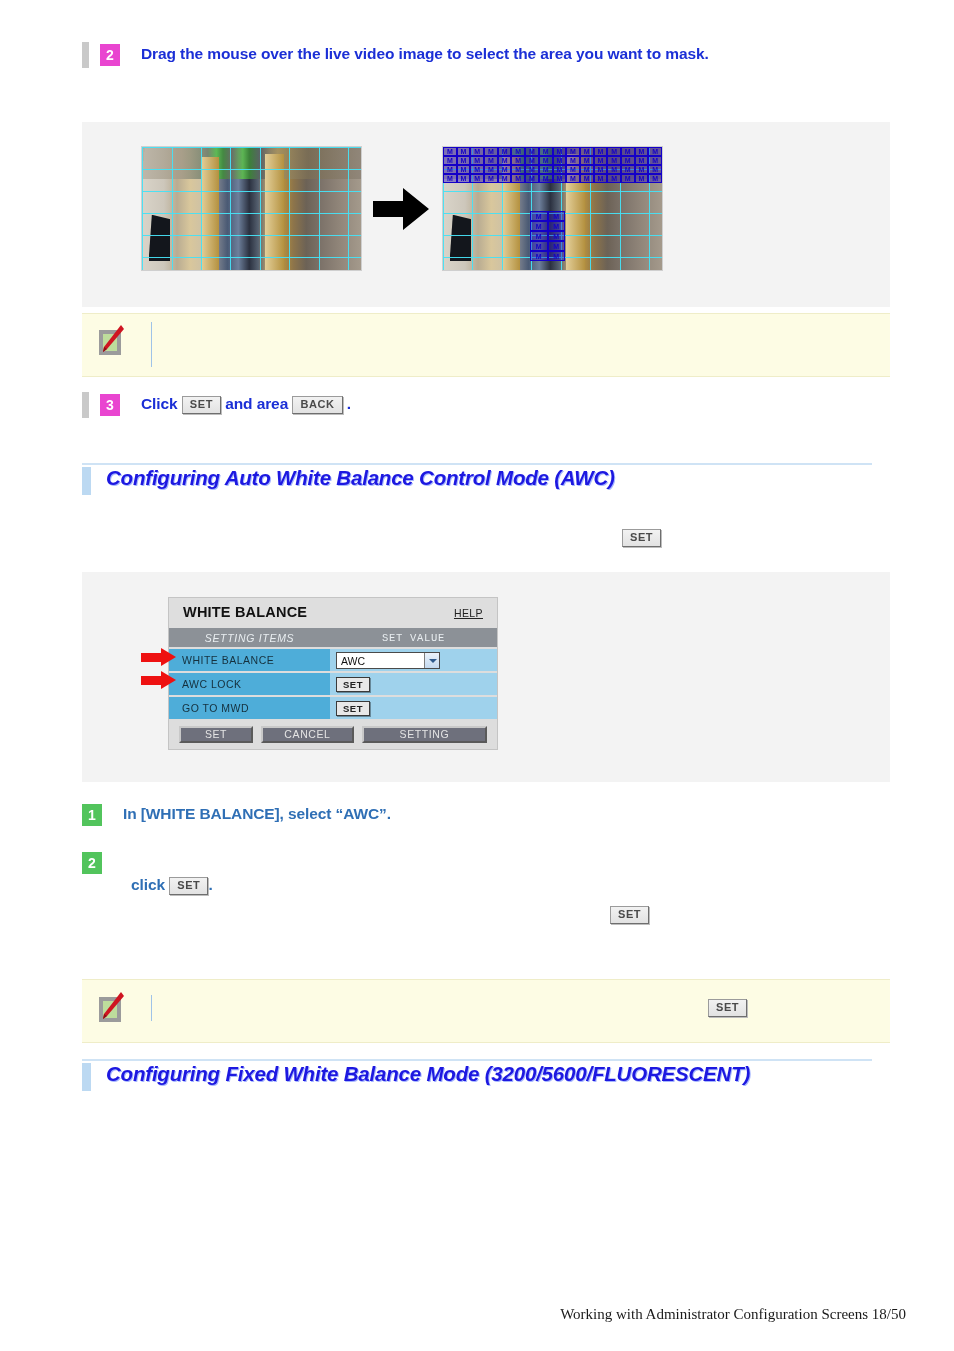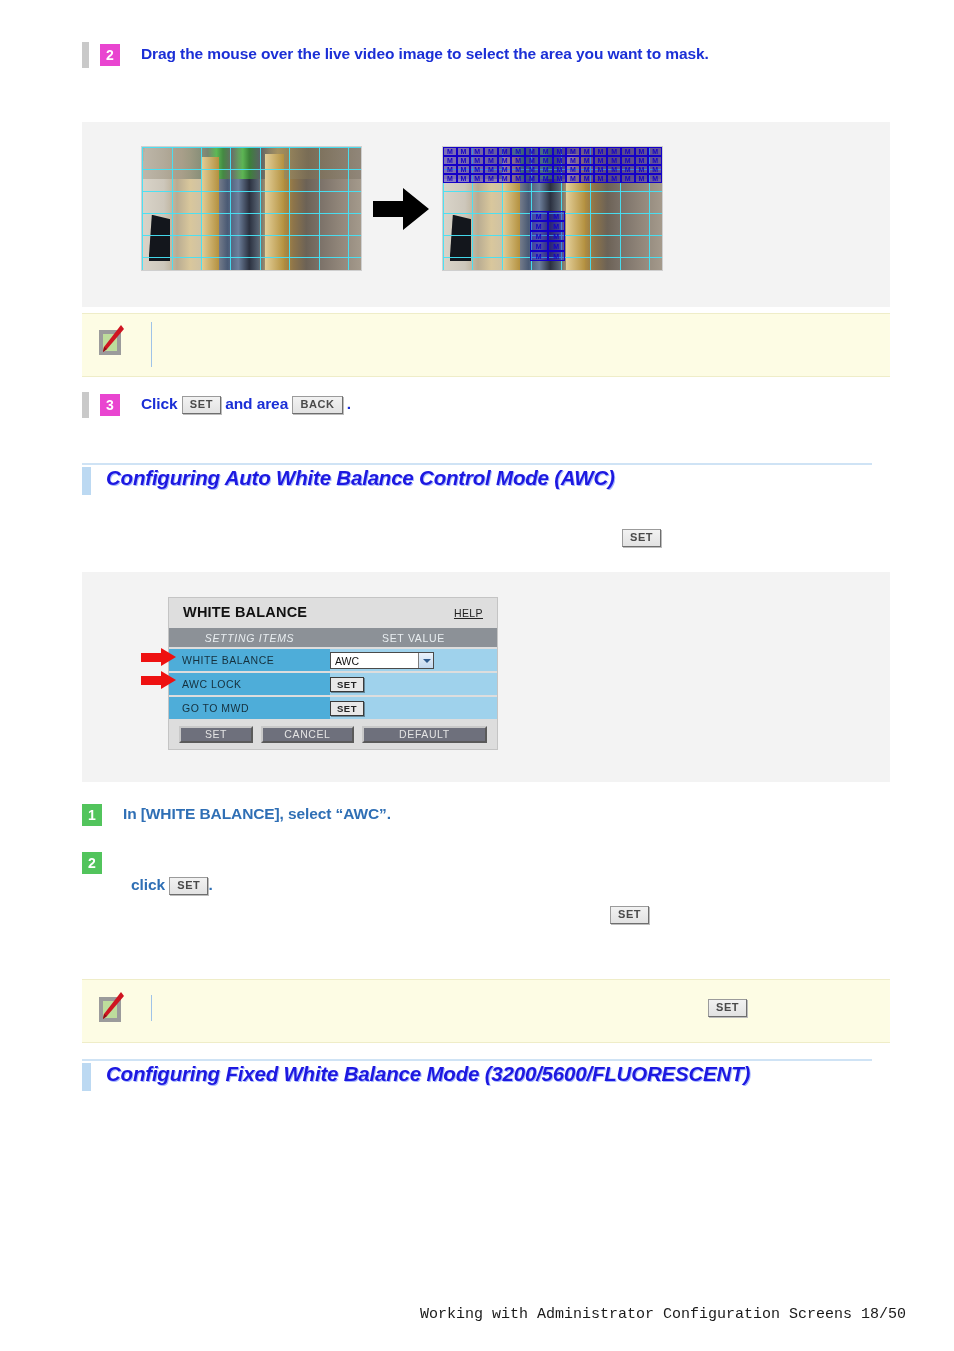--- a/index.html
+++ b/index.html
@@ -225,21 +225,21 @@
   .wb-hdr {
     display: flex;
     height: 19px;
     background: #8c9197;
     color: #e9eef1;
     font-size: 10.5px;
     letter-spacing: 0.7px;
     align-items: center;
   }
   .wb-hdr .c1 { width: 161px; text-align: center; font-style: italic; }
-  .wb-hdr .c2 { flex: 1; text-align: center; }
+  .wb-hdr .c2 { flex: 1; text-align: center; font-family: Liberation Mono, monospace; }
   .wb-row {
     display: flex;
     height: 22px;
     margin-top: 2px;
     align-items: center;
   }
   .wb-row .lbl {
     width: 161px;
     height: 100%;
     background: #4eadd9;
@@ -250,20 +250,21 @@
     align-items: center;
     padding-left: 13px;
     box-sizing: border-box;
   }
   .wb-row .val {
     flex: 1;
     height: 100%;
     background: #9fd2ec;
     display: flex;
     align-items: center;
+    padding-left: 6px;
     box-sizing: border-box;
   }
   .wb-select {
     width: 104px;
     height: 17px;
     background: #ffffff;
     border: 1px solid #4a4a4a;
     position: relative;
     font-size: 10.5px;
     color: #111111;
@@ -337,21 +338,21 @@
     width: 0; height: 0;
     border-top: 9.5px solid transparent;
     border-bottom: 9.5px solid transparent;
     border-left: 15px solid #ee1111;
   }
 
   .footer-text {
     position: absolute;
     right: 48px;
     bottom: 28px;
-    font-family: Liberation Mono, monospace;
+    font-family: Liberation Serif, serif;
     font-size: 15px;
     color: #1a1a1a;
   }
 </style>
 </head>
 <body>
 
 <div class="step-line" style="left:82px; top:42px; width:820px;">
   <div class="step-bar"></div>
   <div class="step-num magenta">2</div>
@@ -523,21 +524,21 @@
       <div class="lbl">GO TO MWD</div>
       <div class="val">
         <span class="wb-setbtn">SET</span>
       </div>
     </div>
   </div>
 
   <div class="wb-footer">
     <div class="wb-btn b1">SET</div>
     <div class="wb-btn b2">CANCEL</div>
-    <div class="wb-btn b3">DEFAULT</div>
+    <div class="wb-btn b3">SETTING</div>
   </div>
 </div>
 
 <div class="red-arrow" style="left:141px; top:648px; width:36px; height:19px;">
   <div class="shaft"></div>
   <div class="head"></div>
 </div>
 <div class="red-arrow" style="left:141px; top:671px; width:36px; height:19px;">
   <div class="shaft"></div>
   <div class="head"></div>

